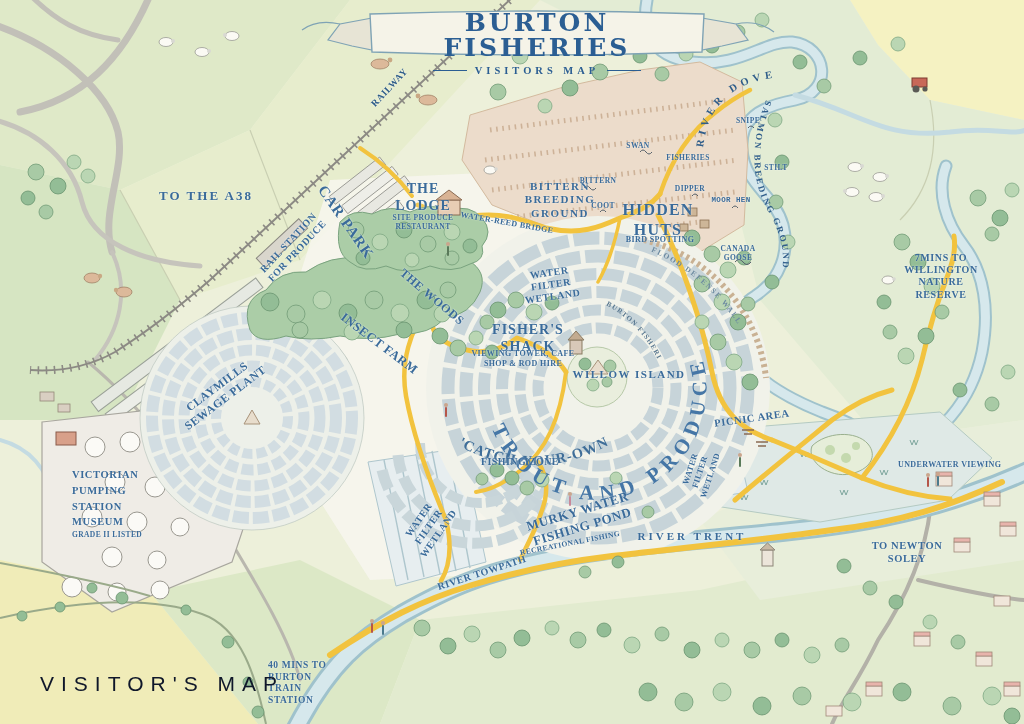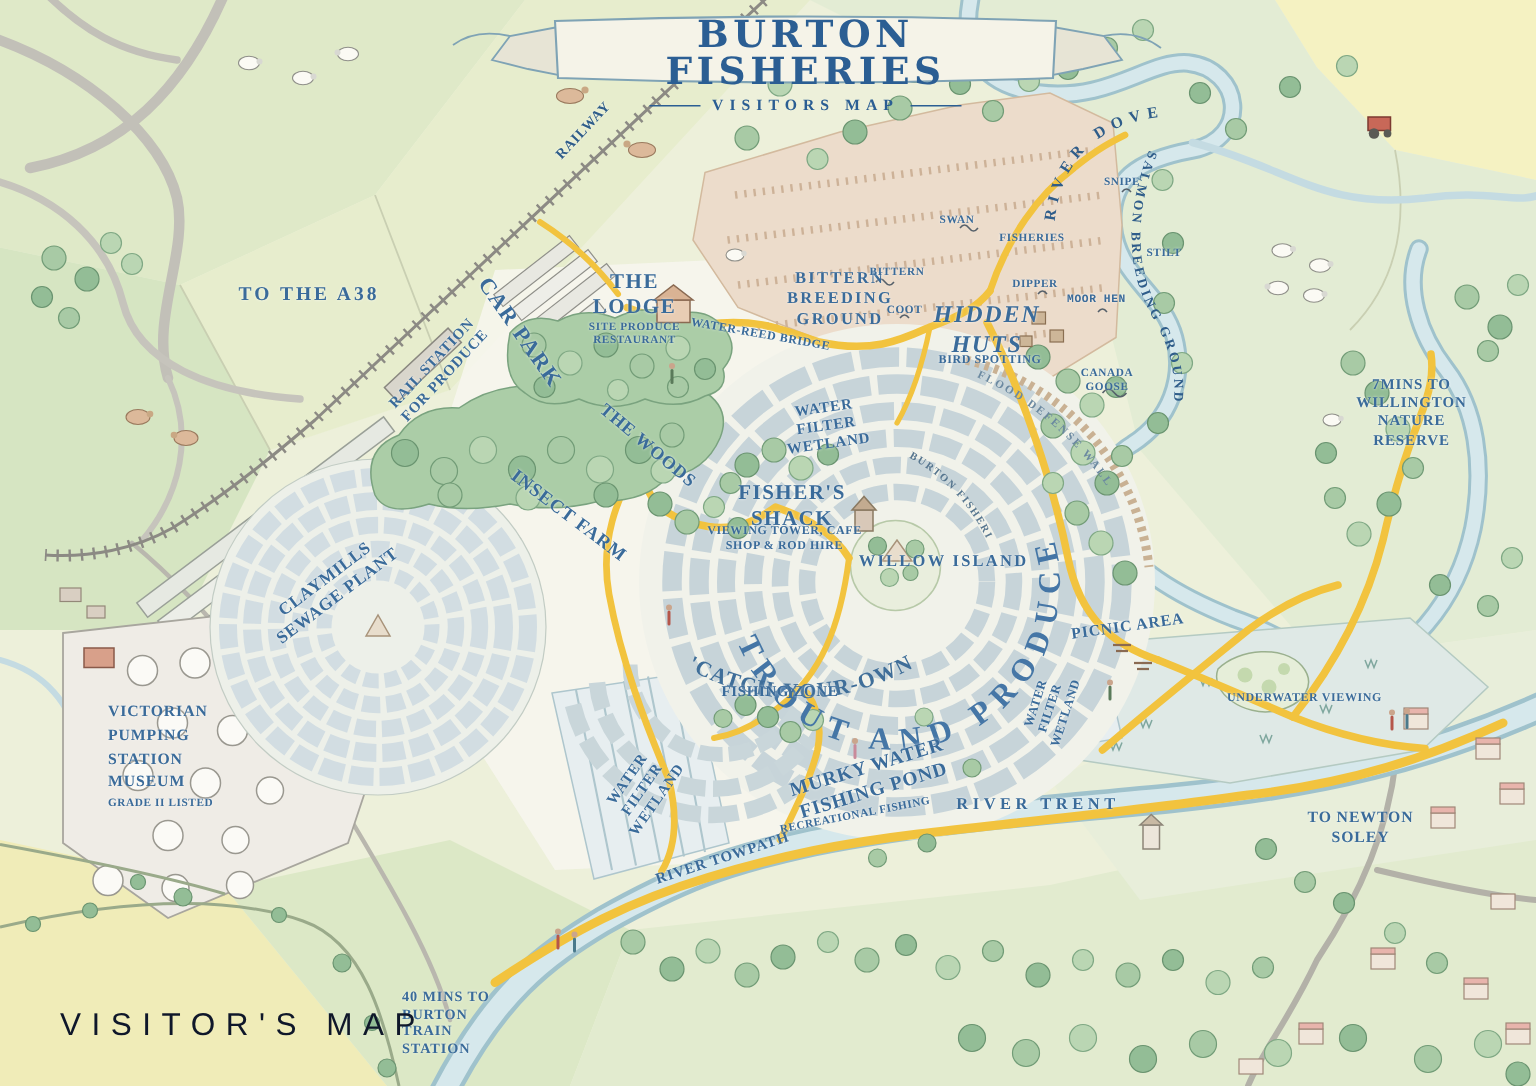--- a/index.html
+++ b/index.html
@@ -2,21 +2,21 @@
 <html><head>
 <meta charset="utf-8">
 <style>
   html,body{margin:0;padding:0;background:#eef0dd;}
   #stage{position:relative;width:1024px;height:724px;overflow:hidden;background:#edf0da;
          font-family:"Liberation Serif",serif;}
   #art{position:absolute;left:0;top:0;}
   .lbl{position:absolute;font-family:"Liberation Serif",serif;font-weight:700;color:#3a6b9a;
        white-space:pre-line;text-align:center;line-height:1.22;letter-spacing:.6px;
        transform:translate(-50%,-50%);text-shadow:0 0 2px rgba(255,255,255,.75);pointer-events:none;}
-  .xl{font-size:17px;letter-spacing:1.2px;font-style:italic;}
+  .xl{font-size:17px;letter-spacing:1.2px;}
   .lg{font-size:13.5px;letter-spacing:1px;}
   .md{font-size:11px;}
   .sm{font-size:9.5px;}
   .xs{font-size:7.5px;letter-spacing:.4px;}
   .left{text-align:left;}
   .banner-text{position:absolute;left:372px;top:10px;width:330px;text-align:center;color:#2b5e93;}
   .banner-title{font-family:"DejaVu Serif","Liberation Serif",serif;font-weight:700;font-size:25px;
                 letter-spacing:3px;line-height:1;}
   .banner-sub{margin-top:5px;font-size:10.5px;font-weight:700;letter-spacing:4px;
               display:flex;align-items:center;justify-content:center;gap:8px;}
@@ -600,21 +600,21 @@
 <div class="lbl xs" style="left:570px;top:543px;transform:translate(-50%,-50%) rotate(-11deg);">RECREATIONAL FISHING</div>
 <div class="lbl sm" style="left:429px;top:527px;transform:translate(-50%,-50%) rotate(-55deg);font-size:10px;">WATER
 FILTER
 WETLAND</div>
 <div class="lbl sm" style="left:482px;top:573px;transform:translate(-50%,-50%) rotate(-18deg);font-size:10px;">RIVER TOWPATH</div>
 <div class="lbl md" style="left:692px;top:537px;letter-spacing:3px;">RIVER TRENT</div>
 <div class="lbl sm" style="left:752px;top:419px;transform:translate(-50%,-50%) rotate(-8deg);font-size:10.5px;">PICNIC AREA</div>
 <div class="lbl xs" style="left:700px;top:472px;transform:translate(-50%,-50%) rotate(-72deg);font-size:8.5px;">WATER
 FILTER
 WETLAND</div>
-<div class="lbl xs left" style="left:818px;top:460px;transform:none;font-size:8px;text-align:right;">UNDERWATER VIEWING</div>
+<div class="lbl xs left" style="left:898px;top:460px;transform:none;font-size:8px;text-align:right;">UNDERWATER VIEWING</div>
 <div class="lbl sm" style="left:907px;top:553px;font-size:10.5px;">TO NEWTON
 SOLEY</div>
 <div class="lbl sm left" style="left:268px;top:660px;transform:none;font-size:9.5px;">40 MINS TO
 BURTON
 TRAIN
 STATION</div>
 
 <div class="banner-text">
   <div class="banner-title">BURTON FISHERIES</div>
   <div class="banner-sub">

